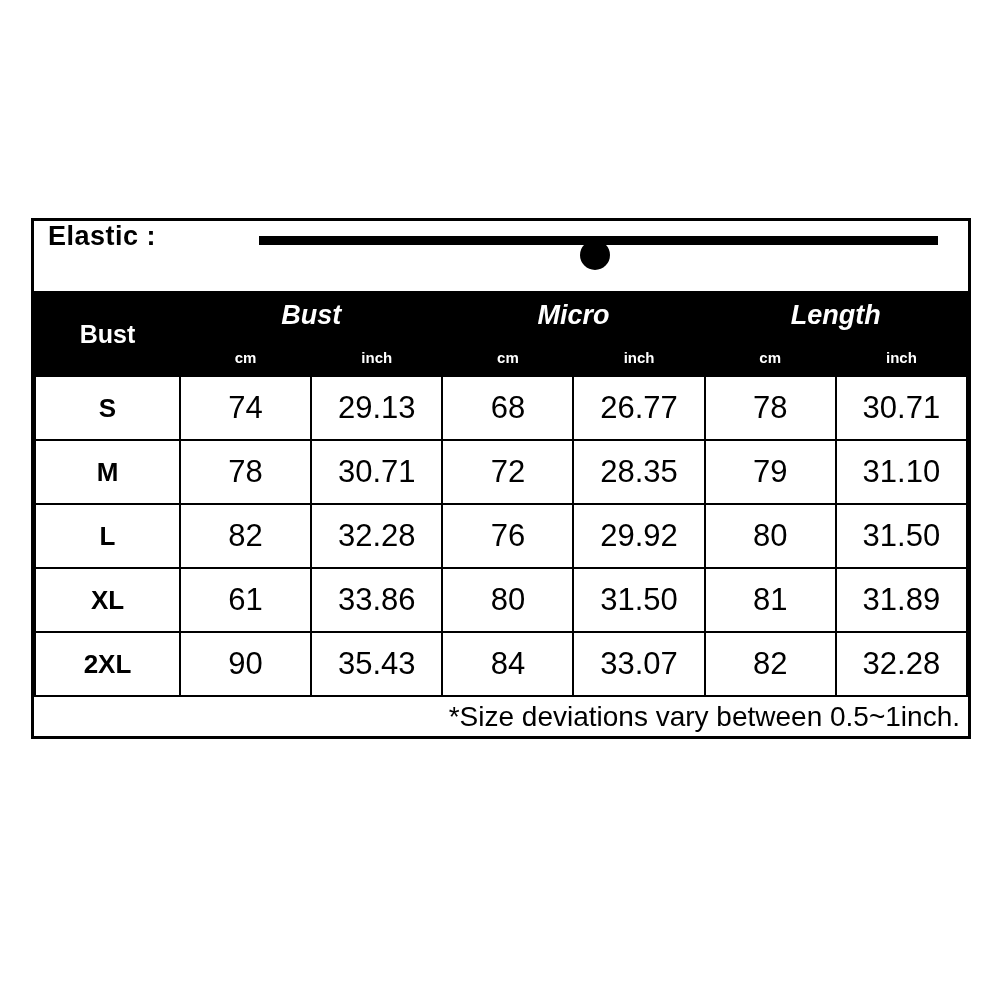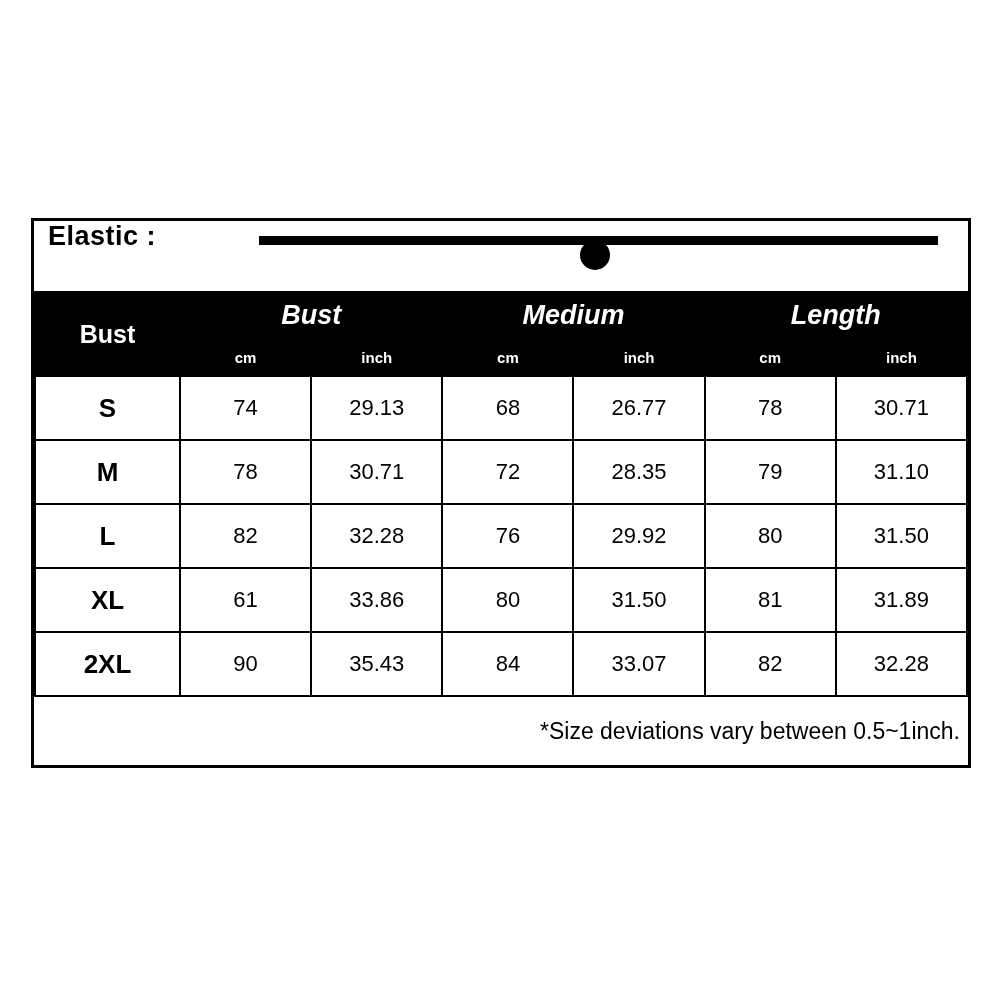--- a/index.html
+++ b/index.html
@@ -116,35 +116,35 @@
     font-weight: bold;
   }
   .size-cell {
     font-size: 26px;
     font-weight: bold;
     height: 62px;
     background: #ffffff;
     color: #000000;
   }
   .val-cell {
-    font-size: 22px;
+    font-size: 31px;
     height: 62px;
     background: #ffffff;
     color: #000000;
   }
   col.size-col { width: 145px; }
 
   .note-row {
-    height: 68px;
+    height: 39px;
     display: flex;
     align-items: center;
     justify-content: flex-end;
     padding-right: 8px;
     background: #ffffff;
-    font-size: 23px;
+    font-size: 28px;
   }
 </style>
 </head>
 <body>
 
 <div class="chart-wrap">
 
   <div class="elastic-row">
     <div class="elastic-label">Elastic :</div>
     <div class="elastic-scale">
@@ -161,21 +161,21 @@
         <col>
         <col>
         <col>
         <col>
         <col>
     </colgroup>
     <tbody>
       <tr>
         <td class="hdr hdr-size" rowspan="2">Bust</td>
         <td class="hdr hdr-group" colspan="2">Bust</td>
-        <td class="hdr hdr-group" colspan="2">Medium</td>
+        <td class="hdr hdr-group" colspan="2">Micro</td>
         <td class="hdr hdr-group" colspan="2">Length</td>
       </tr>
       <tr>
         <td class="hdr hdr-unit">cm</td>
         <td class="hdr hdr-unit">inch</td>
         <td class="hdr hdr-unit">cm</td>
         <td class="hdr hdr-unit">inch</td>
         <td class="hdr hdr-unit">cm</td>
         <td class="hdr hdr-unit">inch</td>
       </tr>

